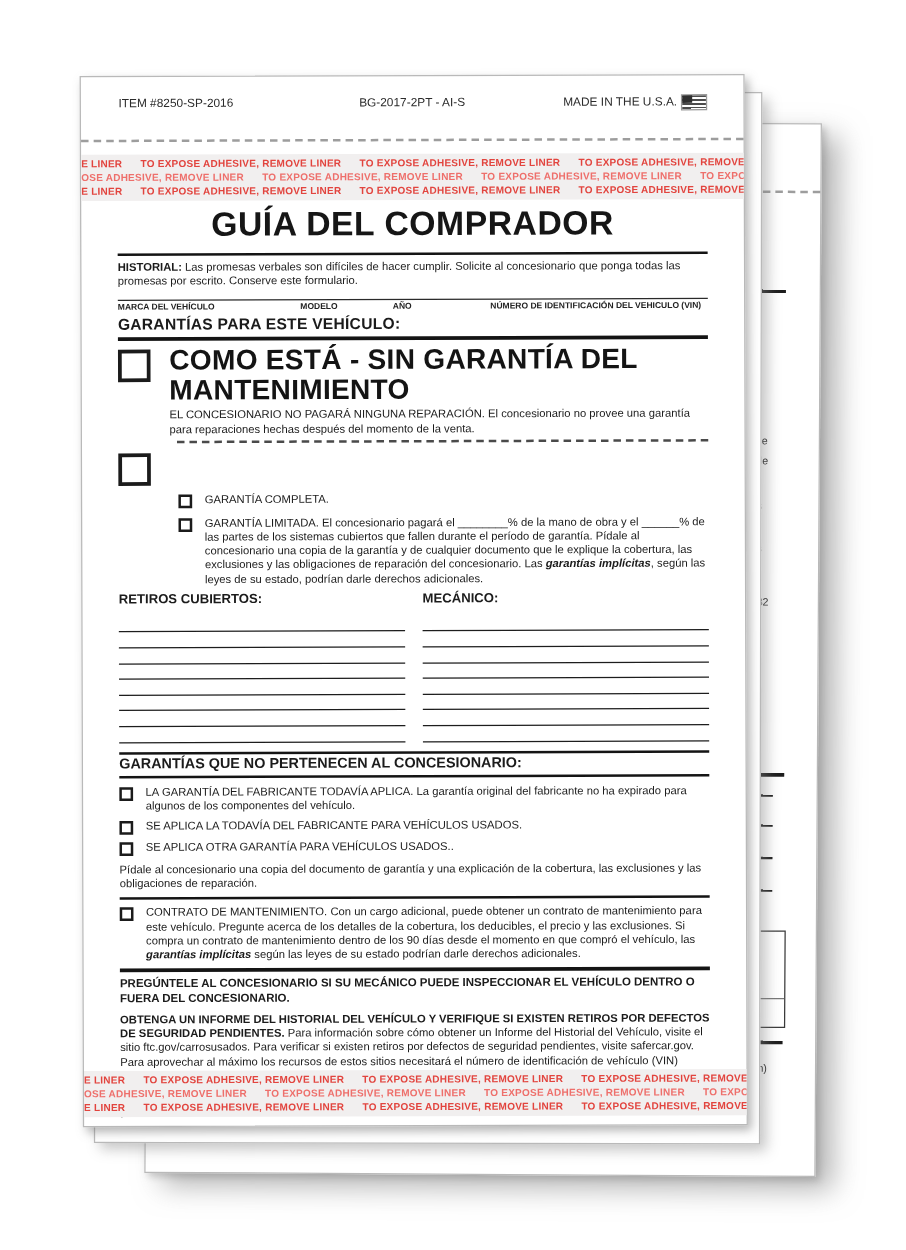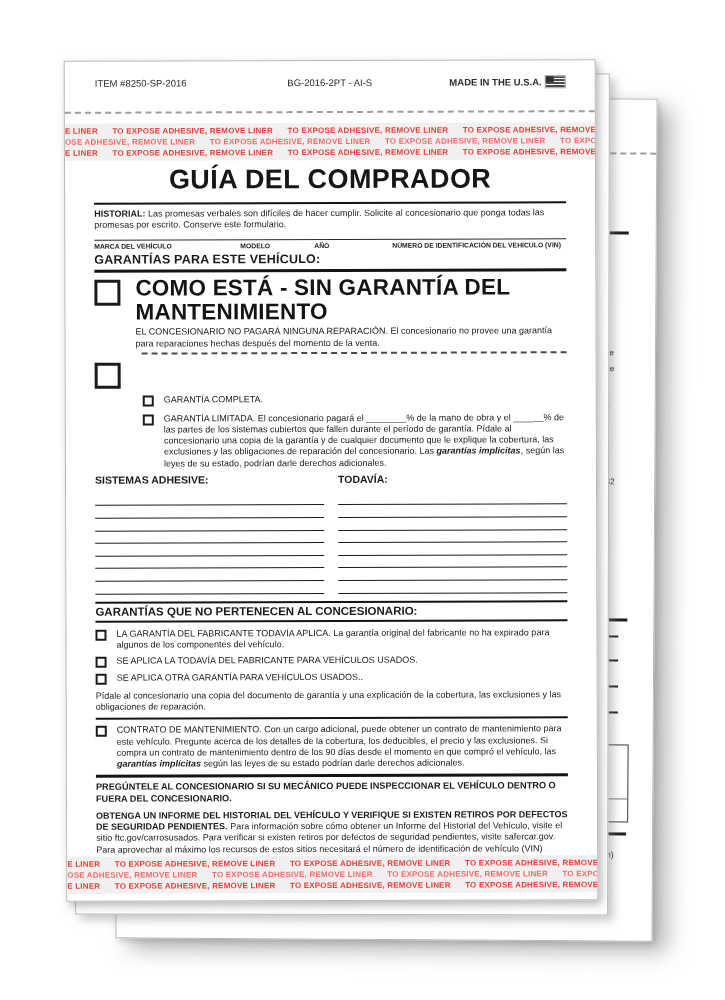--- a/index.html
+++ b/index.html
@@ -25,21 +25,21 @@
   .bperf{position:absolute;left:0;right:0;top:53px;border-top:2px dashed #9d9d9d;}
   .frag{position:absolute;font-size:8.5px;color:#222;}
   .fline{position:absolute;background:#1d1d1d;height:1.5px;}
   .fline.bold{height:2.5px;}
   .fbox{position:absolute;border:1.5px solid #3a3a3a;background:#fff;}
   .fbox .mid-line{position:absolute;left:0;right:0;top:70%;border-top:1px solid #777;}
   
   .hdr{display:flex;align-items:center;margin:16px 30px 0;font-size:9.5px;color:#2b2b2b;}
   .hdr .c1{width:34%;}
   .hdr .c2{width:32%;text-align:center;}
-  .hdr .c3{width:34%;text-align:right;font-weight:bold;display:flex;justify-content:flex-end;align-items:center;gap:4px;}
+  .hdr .c3{width:34%;text-align:right;font-weight:normal;display:flex;justify-content:flex-end;align-items:center;gap:4px;}
   .flag{display:inline-block;width:19px;height:11px;position:relative;flex:none;
     background:repeating-linear-gradient(to bottom,#4c4c4c 0 1.5px,#fff 1.5px 3px);
     outline:1px solid #9a9a9a;}
   .flag .canton{position:absolute;left:0;top:0;width:8px;height:6px;background:#2f2f2f;}
   .perf{margin-top:23px;border-top:2px dashed #9d9d9d;}
   .liner{height:37px;background:#f1efef;overflow:hidden;padding-top:2px;box-sizing:border-box;}
   .liner.top{margin-top:10px;}
   .liner.bottom{position:absolute;left:0;right:0;bottom:7px;}
   .liner-row{white-space:pre;font-size:8px;font-weight:bold;line-height:11px;letter-spacing:.2px;color:#e2443e;overflow:hidden;}
   .liner-row.lt{color:#ee6f6b;}
@@ -107,21 +107,21 @@
     <div class="fline bold" style="left:470px;top:733px;width:39px;"></div>
     <span class="frag" style="left:489px;top:750px;">n)</span>
   </div>
 
   <div class="sheet mid"></div>
 
   <div class="sheet front">
 
     <div class="hdr">
       <span class="c1">ITEM #8250-SP-2016</span>
-      <span class="c2">BG-2016-2PT - AI-S</span>
+      <span class="c2">BG-2017-2PT - AI-S</span>
       <span class="c3">
         <span>MADE IN THE U.S.A.</span>
         <span class="flag">
             <span class="canton"></span>
           </span>
       </span>
     </div>
 
     <div class="perf"></div>
 
@@ -166,22 +166,22 @@
         <span class="chk sm"></span>
         <p class="txt">GARANTÍA COMPLETA.</p>
       </div>
 
       <div class="sub mt7">
         <span class="chk sm"></span>
         <p class="txt"><span>GARANTÍA LIMITADA.</span><span> El concesionario pagará el ________% de la mano de obra y el ______% de las partes de los sistemas cubiertos que fallen durante el período de garantía. Pídale al concesionario una copia de la garantía y de cualquier documento que le explique la cobertura, las exclusiones y las obligaciones de reparación del concesionario. Las </span><span class="it">garantías implícitas</span><span>, según las leyes de su estado, podrían darle derechos adicionales.</span></p>
       </div>
 
       <div class="syslabels">
-        <span class="sys">SISTEMAS ADHESIVE:</span>
-        <span>TODAVÍA:</span>
+        <span class="sys">RETIROS CUBIERTOS:</span>
+        <span>MECÁNICO:</span>
       </div>
 
       <div class="cols">
         <div class="col">
           <div class="wline"></div>
           <div class="wline"></div>
           <div class="wline"></div>
           <div class="wline"></div>
           <div class="wline"></div>
           <div class="wline"></div>

